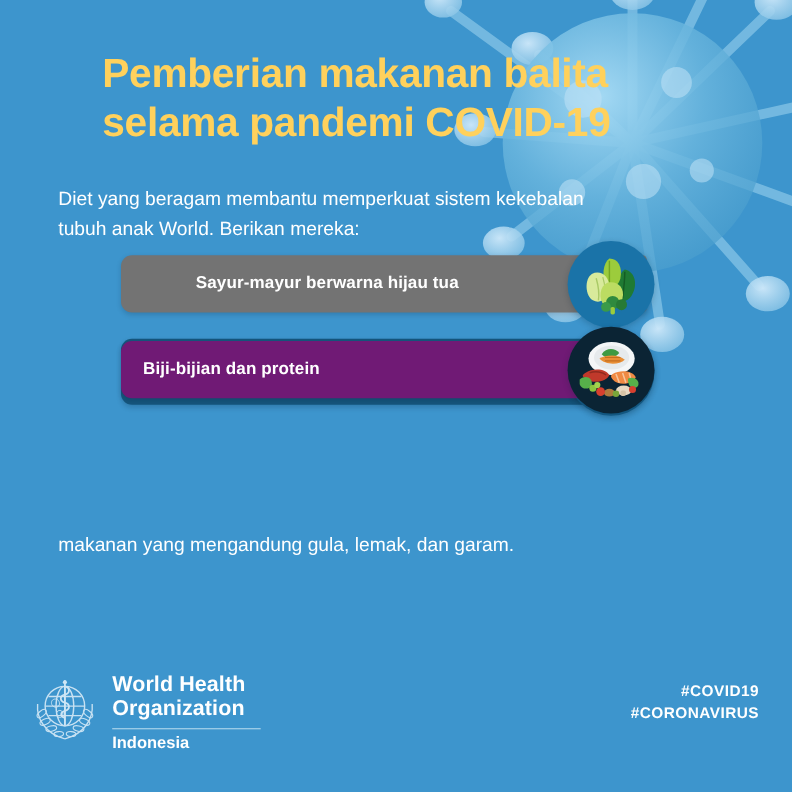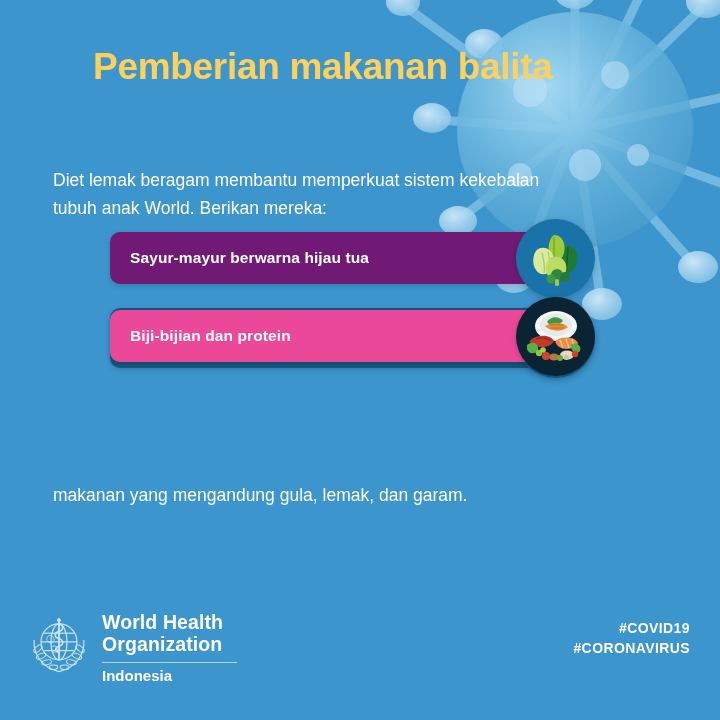--- a/index.html
+++ b/index.html
@@ -49,27 +49,27 @@
   }
   .bar-label .ln{display:block;}
   .circle{
     position:absolute;border-radius:50%;
     display:flex;align-items:center;justify-content:center;
     box-shadow:0 2px 6px rgba(0,30,50,.22);
   }
   .circle svg{display:block;}
 
   
-  #card1 .bar{top:0;width:430px;height:52px;background:#701a75;}
+  #card1 .bar{top:0;width:430px;height:52px;background:#737373;padding-left:48px;}
   #card1 .circle{left:516px;top:-13px;width:79px;height:79px;background:#1a73a8;}
   
   #card2 .bar{top:0;width:430px;height:60px;background:#15567d;}
   #card2 .circle{left:516px;top:-9px;width:79px;height:79px;background:#16608d;}
   
-  #card3 .bar{top:0;width:430px;height:52px;background:#ec4899;}
+  #card3 .bar{top:0;width:430px;height:52px;background:#701a75;}
   #card3 .circle{left:516px;top:-13px;width:79px;height:79px;background:#0b2434;}
 
   
   .outro{
     position:absolute;left:53px;top:481px;width:600px;
     color:#ffffff;font-size:17.5px;line-height:1.62;
     z-index:5;
   }
   .outro .ln{display:block;}
 
@@ -148,24 +148,25 @@
           <circle cx="215" cy="225" r="16"></circle>
           <circle cx="150" cy="235" r="12"></circle>
           <circle cx="268" cy="215" r="11"></circle>
         </g>
       </g>
     </svg>
   </div>
 
   <div class="title">
     <span class="ln">Pemberian makanan balita</span>
+    <span class="ln">selama pandemi COVID-19</span>
   </div>
 
   <div class="intro">
-    <span class="ln">Diet lemak beragam membantu memperkuat sistem kekebalan</span>
+    <span class="ln">Diet yang beragam membantu memperkuat sistem kekebalan</span>
     <span class="ln">tubuh anak World. Berikan mereka:</span>
   </div>
 
   <div class="cards">
 
     <div class="card-row" id="card1" style="margin-top:0;">
       <div class="bar">
         <div class="bar-label">
           <span class="ln">Sayur-mayur berwarna hijau tua</span>
         </div>

